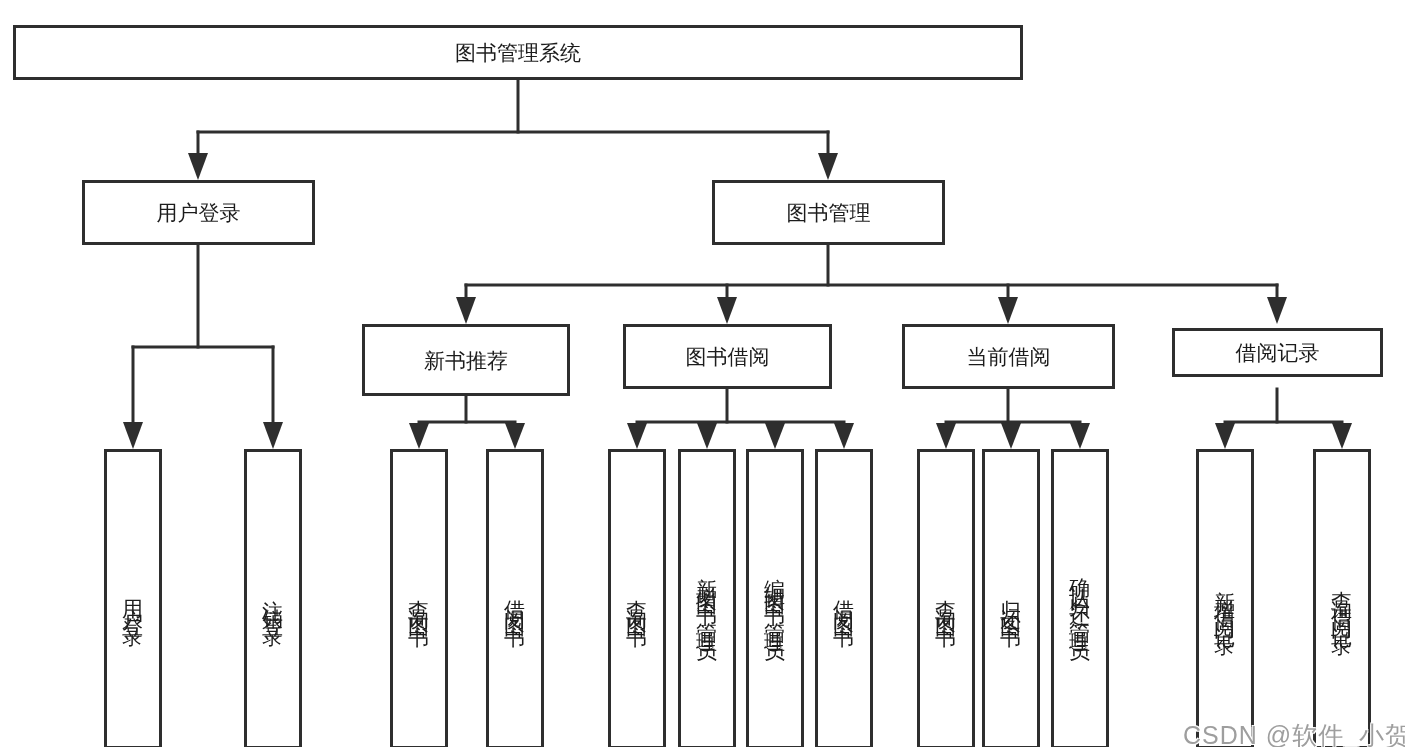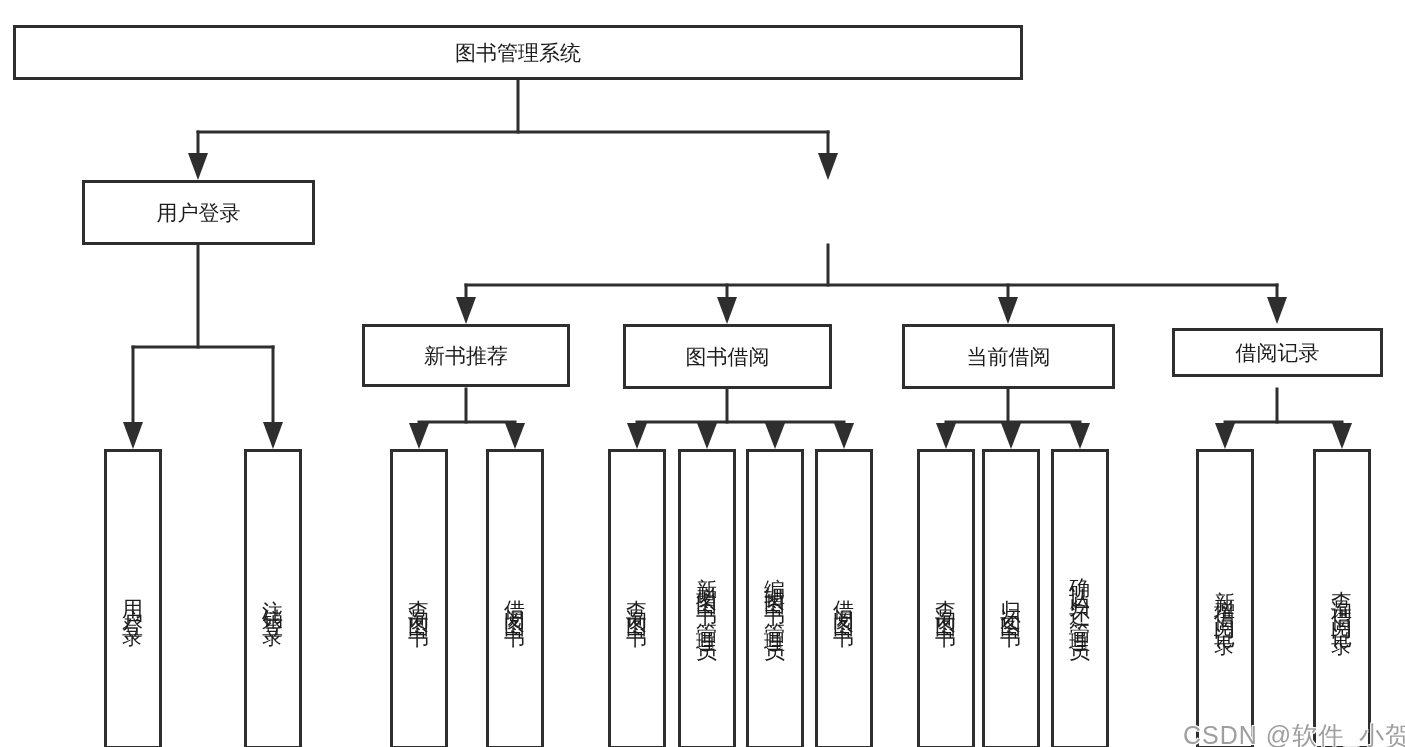--- a/index.html
+++ b/index.html
@@ -109,22 +109,23 @@
       <polygon points="1001,411 1021,411 1011,437"></polygon>
       <polygon points="1070,411 1090,411 1080,437"></polygon>
       <polygon points="1215,411 1235,411 1225,437"></polygon>
       <polygon points="1332,411 1352,411 1342,437"></polygon>
     </g>
   </svg>
 
   <div class="box" style="left:13px; top:13px; width:1010px; height:55px;">图书管理系统</div>
 
   <div class="box" style="left:82px; top:168px; width:233px; height:65px;">用户登录</div>
+  <div class="box" style="left:712px; top:168px; width:233px; height:65px;">图书管理</div>
 
-  <div class="box" style="left:362px; top:312px; width:208px; height:63px;">新书推荐</div>
+  <div class="box" style="left:362px; top:312px; width:208px; height:72px;">新书推荐</div>
   <div class="box" style="left:902px; top:312px; width:213px; height:65px;">当前借阅</div>
   <div class="box" style="left:623px; top:312px; width:209px; height:65px;">图书借阅</div>
   <div class="box" style="left:1172px; top:316px; width:211px; height:49px;">借阅记录</div>
 
   <div class="box vbox" style="left:104px; top:437px; width:58px; height:300px;">用户登录</div>
   <div class="box vbox" style="left:244px; top:437px; width:58px; height:300px;">注销登录</div>
 
   <div class="box vbox" style="left:390px; top:437px; width:58px; height:300px;">查询图书</div>
   <div class="box vbox" style="left:486px; top:437px; width:58px; height:300px;">借阅图书</div>
 

